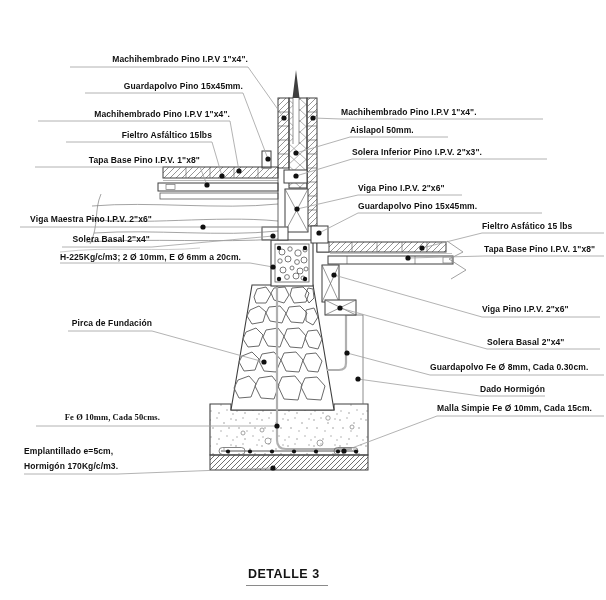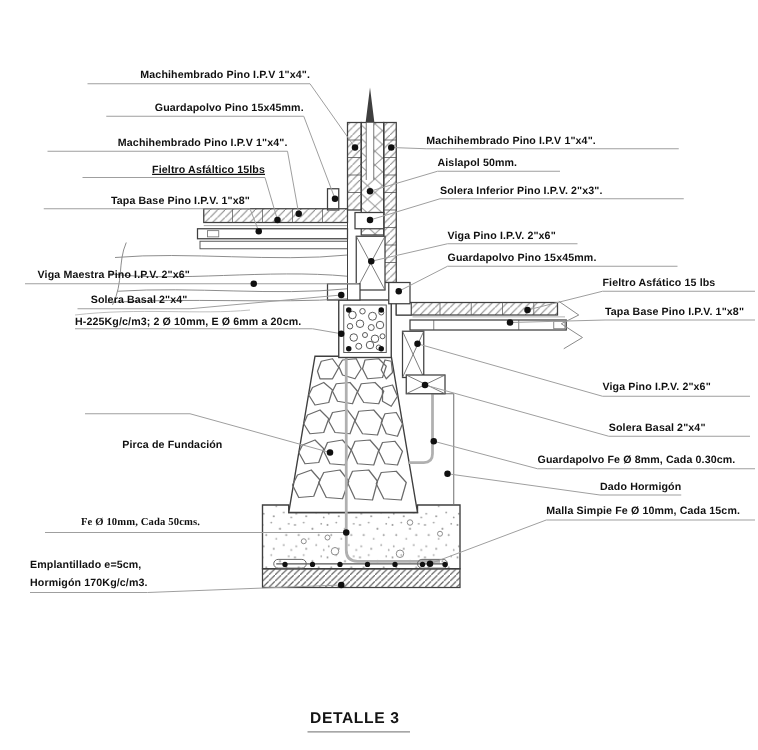--- a/index.html
+++ b/index.html
@@ -246,36 +246,36 @@
 <div id="callout-layer">
       <div class="callout" style="top: 54px; right: 358px; text-align: right;">
         <span class="ln">Machihembrado Pino I.P.V 1"x4".</span>
       </div>
       <div class="callout" style="top: 81px; right: 363px; text-align: right;">
         <span class="ln">Guardapolvo Pino 15x45mm.</span>
       </div>
       <div class="callout" style="top: 109px; right: 376px; text-align: right;">
         <span class="ln">Machihembrado Pino I.P.V 1"x4".</span>
       </div>
-      <div class="callout" style="top: 130px; right: 394px; text-align: center; text-decoration: underline;">
+      <div class="callout" style="top: 130px; right: 394px; text-align: center;">
         <span class="ln">Fieltro Asfáltico 15lbs</span>
       </div>
       <div class="callout" style="top: 155px; right: 406px; text-align: right;">
         <span class="ln">Tapa Base Pino I.P.V. 1"x8"</span>
       </div>
       <div class="callout" style="top: 214px; right: 454px; text-align: right;">
         <span class="ln">Viga  Maestra Pino I.P.V. 2"x6"</span>
       </div>
       <div class="callout" style="top: 234px; right: 456px; text-align: right;">
         <span class="ln">Solera Basal 2"x4"</span>
       </div>
       <div class="callout" style="top: 250px; left: 60px; line-height: 14.5px;">
         <span class="ln">H-225Kg/c/m3; 2 Ø 10mm, E Ø 6mm a 20cm.</span>
       </div>
-      <div class="callout" style="top: 318px; right: 428px; text-align: right; margin-top: 32px;">
+      <div class="callout" style="top: 318px; right: 454px; text-align: right;">
         <span class="ln">Pirca de Fundación</span>
       </div>
       <div class="callout" style="top: 412px; right: 446px; text-align: right; font-family: Liberation Serif, serif;">
         <span class="ln">Fe Ø 10mm, Cada 50cms.</span>
       </div>
       <div class="callout" style="top: 444px; left: 24px; line-height: 14.5px;">
         <span class="ln">Emplantillado  e=5cm,</span>
         <span class="ln">Hormigón 170Kg/c/m3.</span>
       </div>
       <div class="callout" style="top: 107px; left: 341px;">

